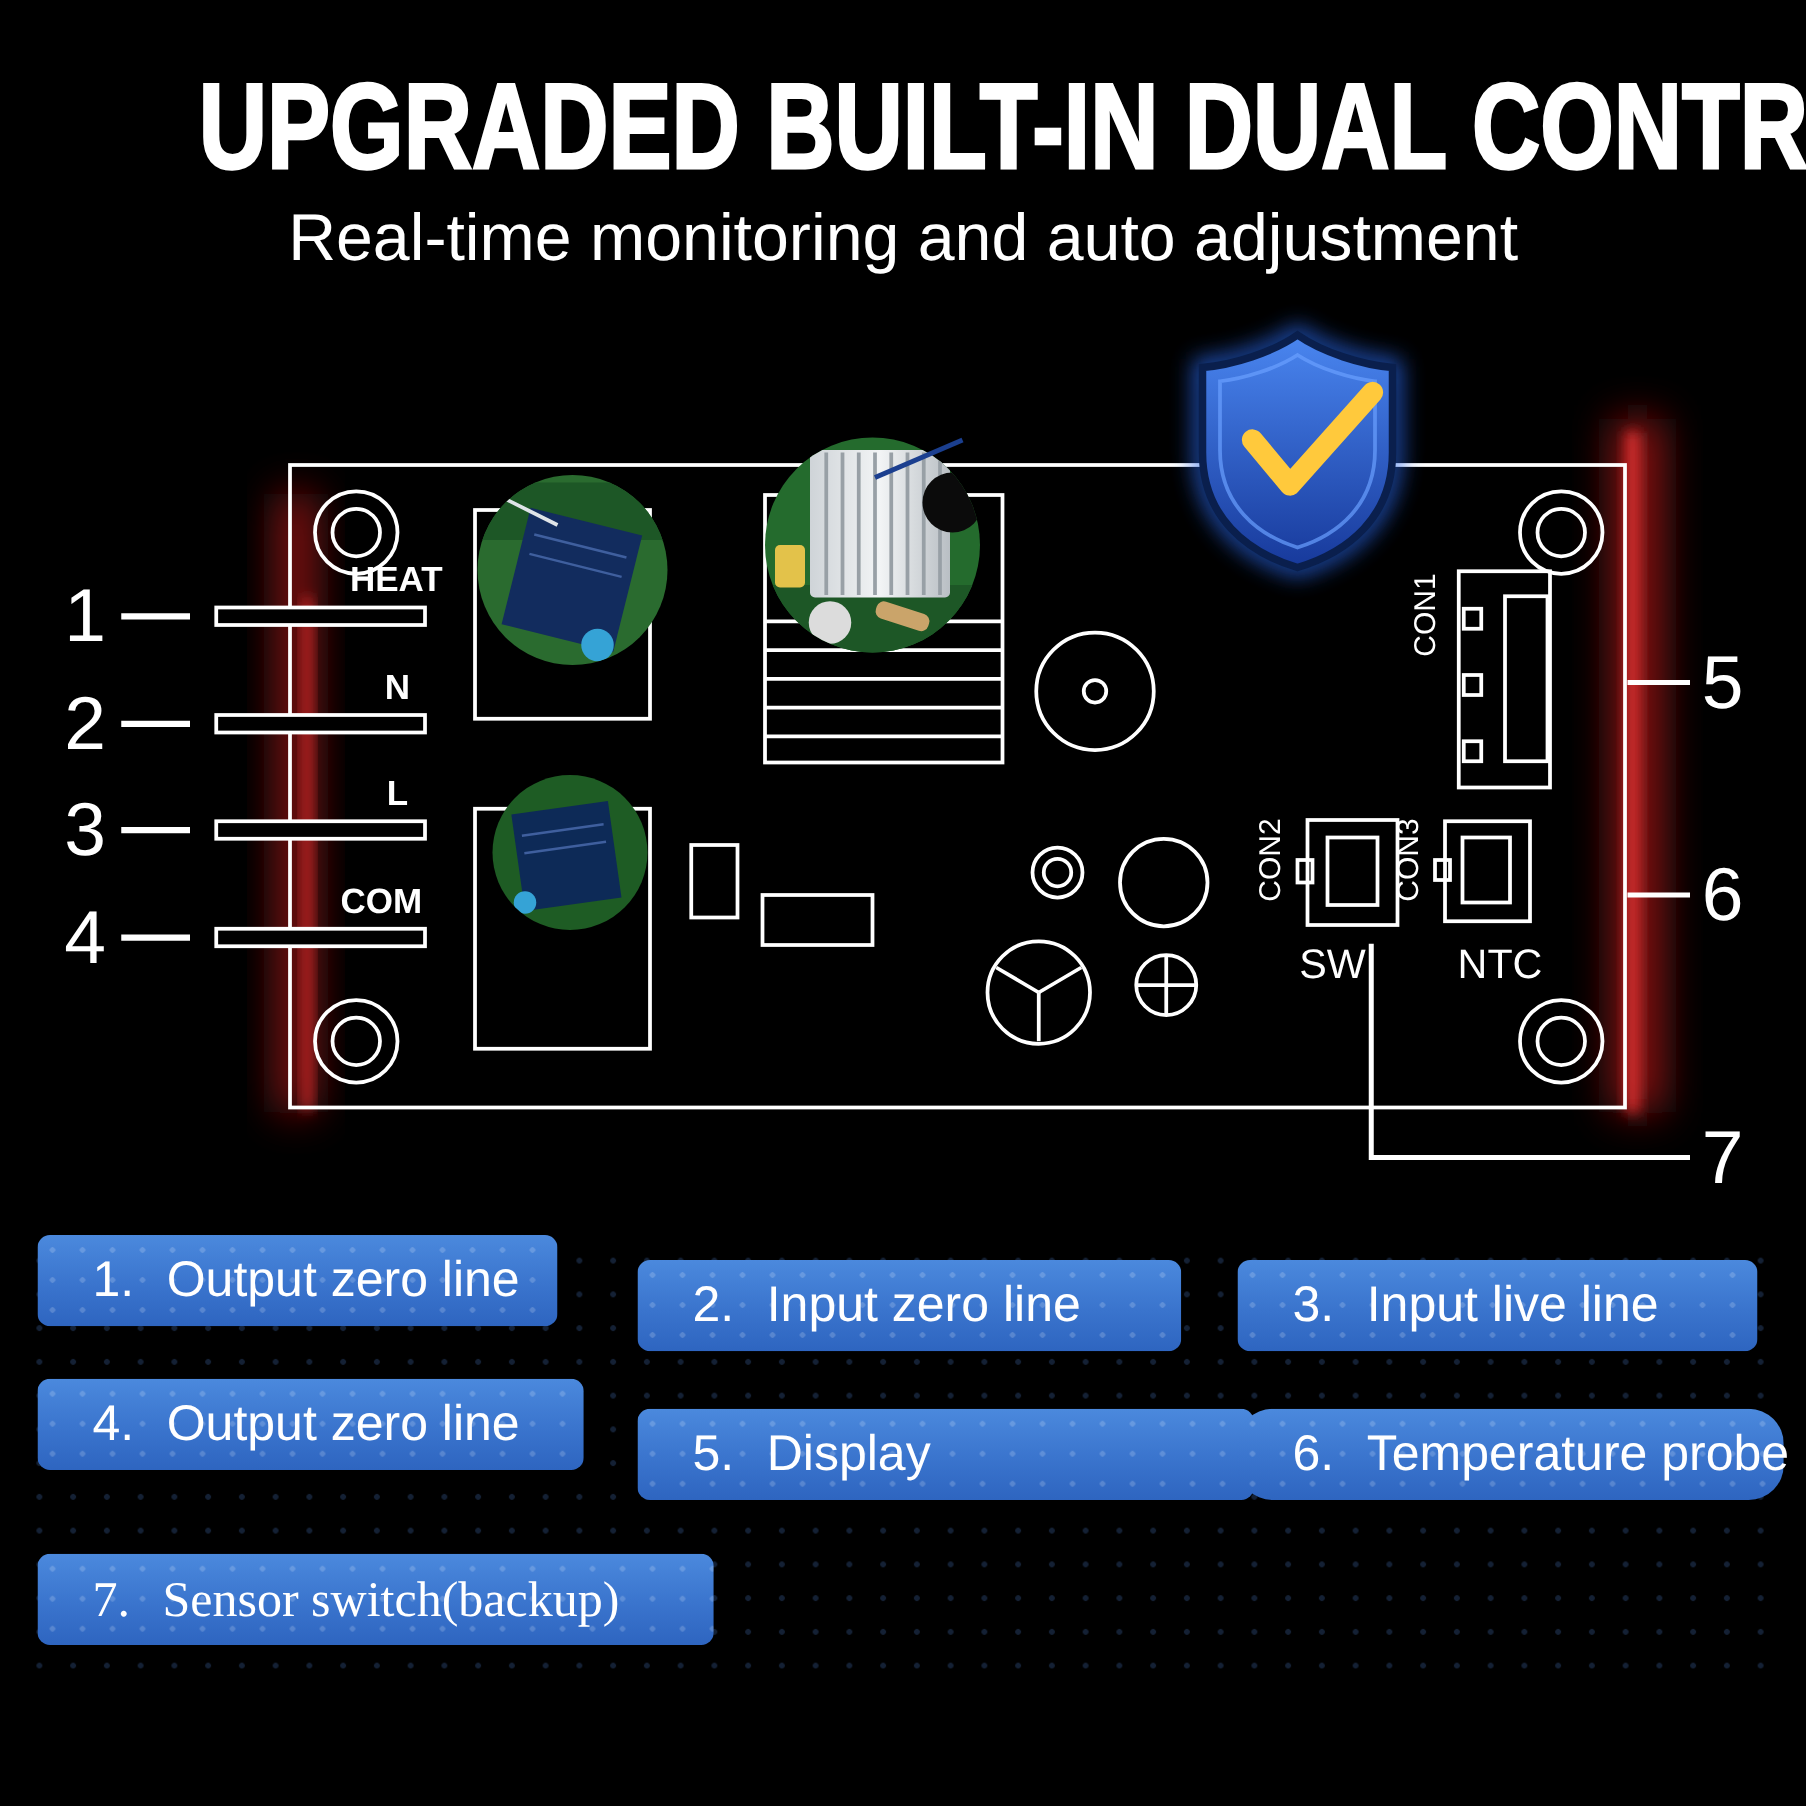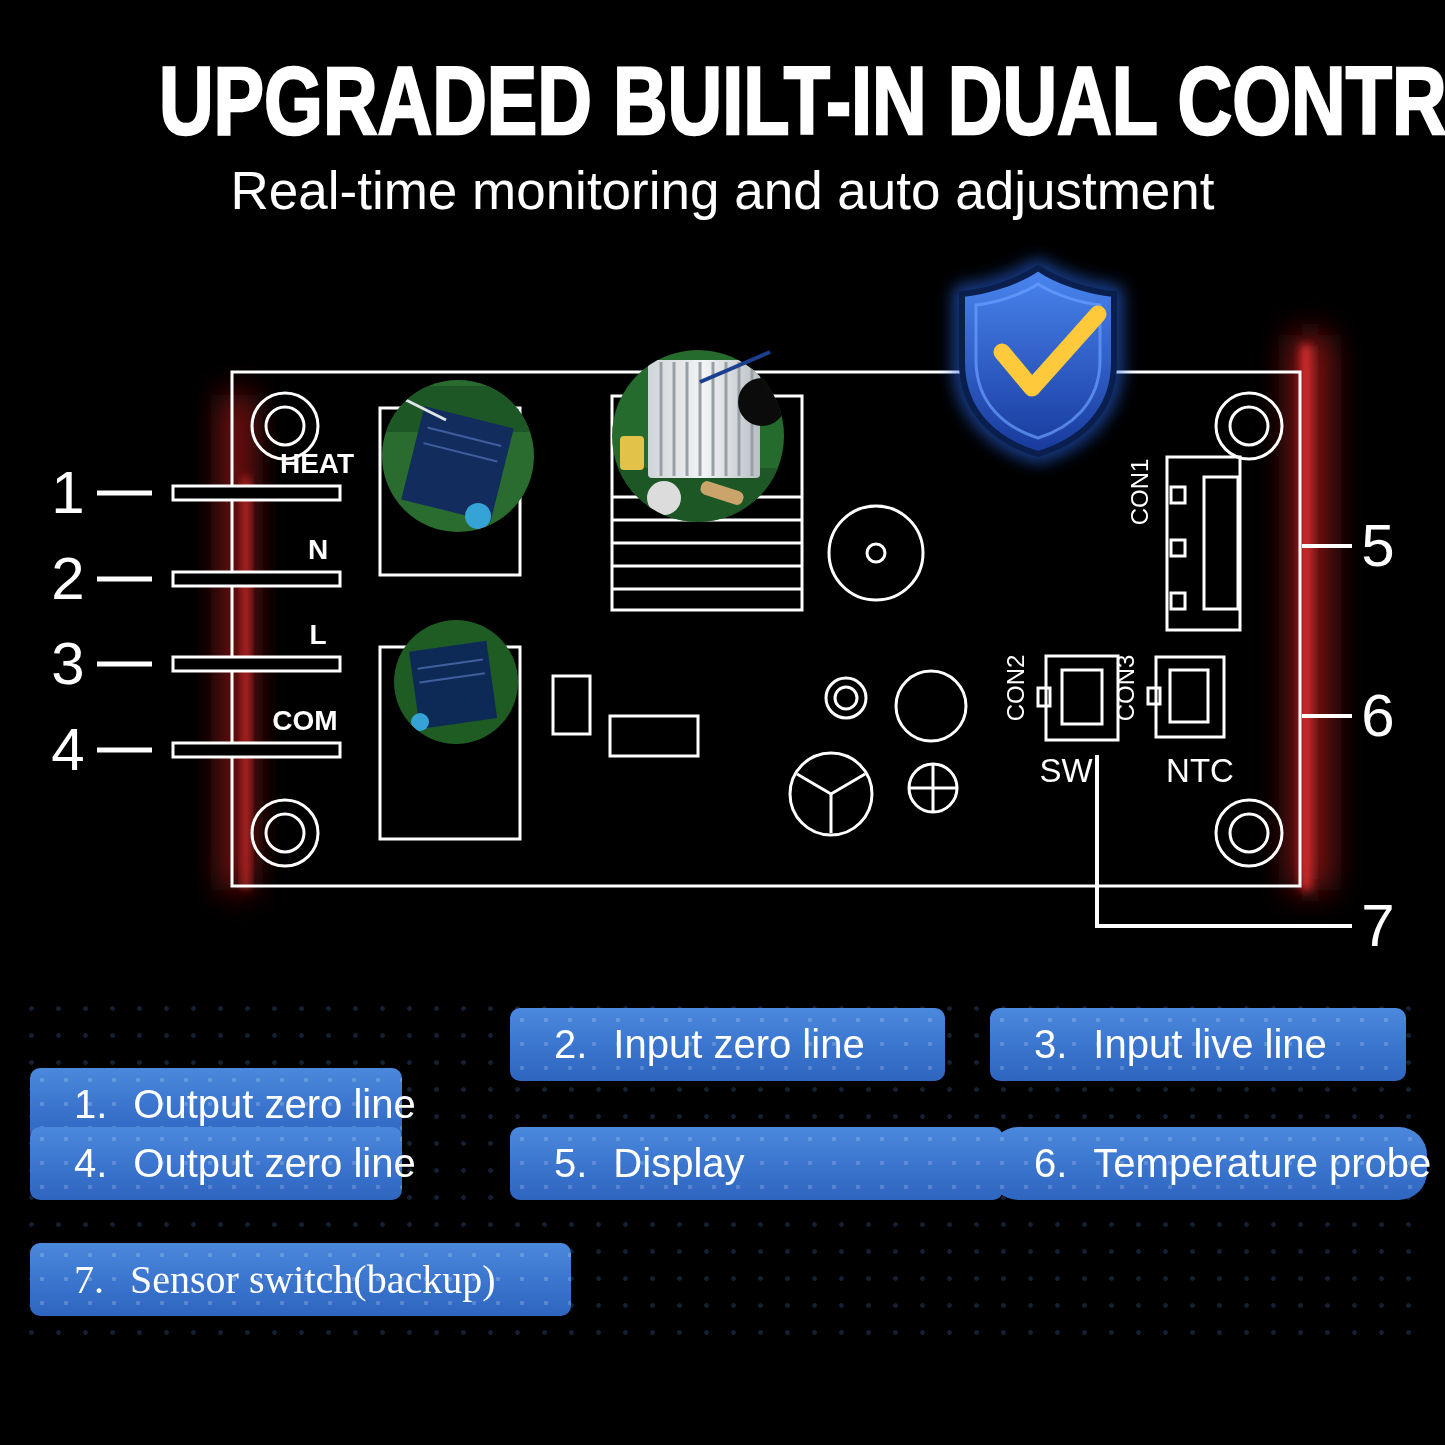--- a/index.html
+++ b/index.html
@@ -21,24 +21,24 @@
   .dotfield{position:absolute;left:18px;top:995px;width:1412px;height:340px;
             background-image:radial-gradient(rgba(80,130,210,0.25) 2px, transparent 2.6px);
             background-size:27px 27px;}
   .pill{position:absolute;height:73px;border-radius:10px;
         background-image:radial-gradient(rgba(255,255,255,0.18) 2px, transparent 2.4px),
                          linear-gradient(180deg,#4b89dd 0%,#3a74cd 55%,#2e65c0 100%);
         background-size:24px 24px,100% 100%;
         color:#fff;font-size:40px;line-height:73px;padding-left:44px;white-space:nowrap;}
   .pill .num{display:inline-block;}
   .pill .txt{display:inline-block;margin-left:26px;}
-  .p1{left:30px;top:1068px;width:372px;text-decoration:underline;}
+  .p1{left:30px;top:988px;width:416px;text-decoration:underline;}
   .p2{left:510px;top:1008px;width:435px;}
   .p3{left:990px;top:1008px;width:416px;}
-  .p4{left:30px;top:1127px;width:372px;}
+  .p4{left:30px;top:1103px;width:437px;}
   .p5{left:510px;top:1127px;width:493px;}
   .p6{left:990px;top:1127px;width:437px;border-radius:28px;}
   .p7{left:30px;top:1243px;width:541px;font-family:Liberation Serif, serif;}
 </style>
 </head>
 <body>
 
 <div class="page">
 
   <h1 class="title">UPGRADED BUILT-IN DUAL CONTROLLERS</h1>

